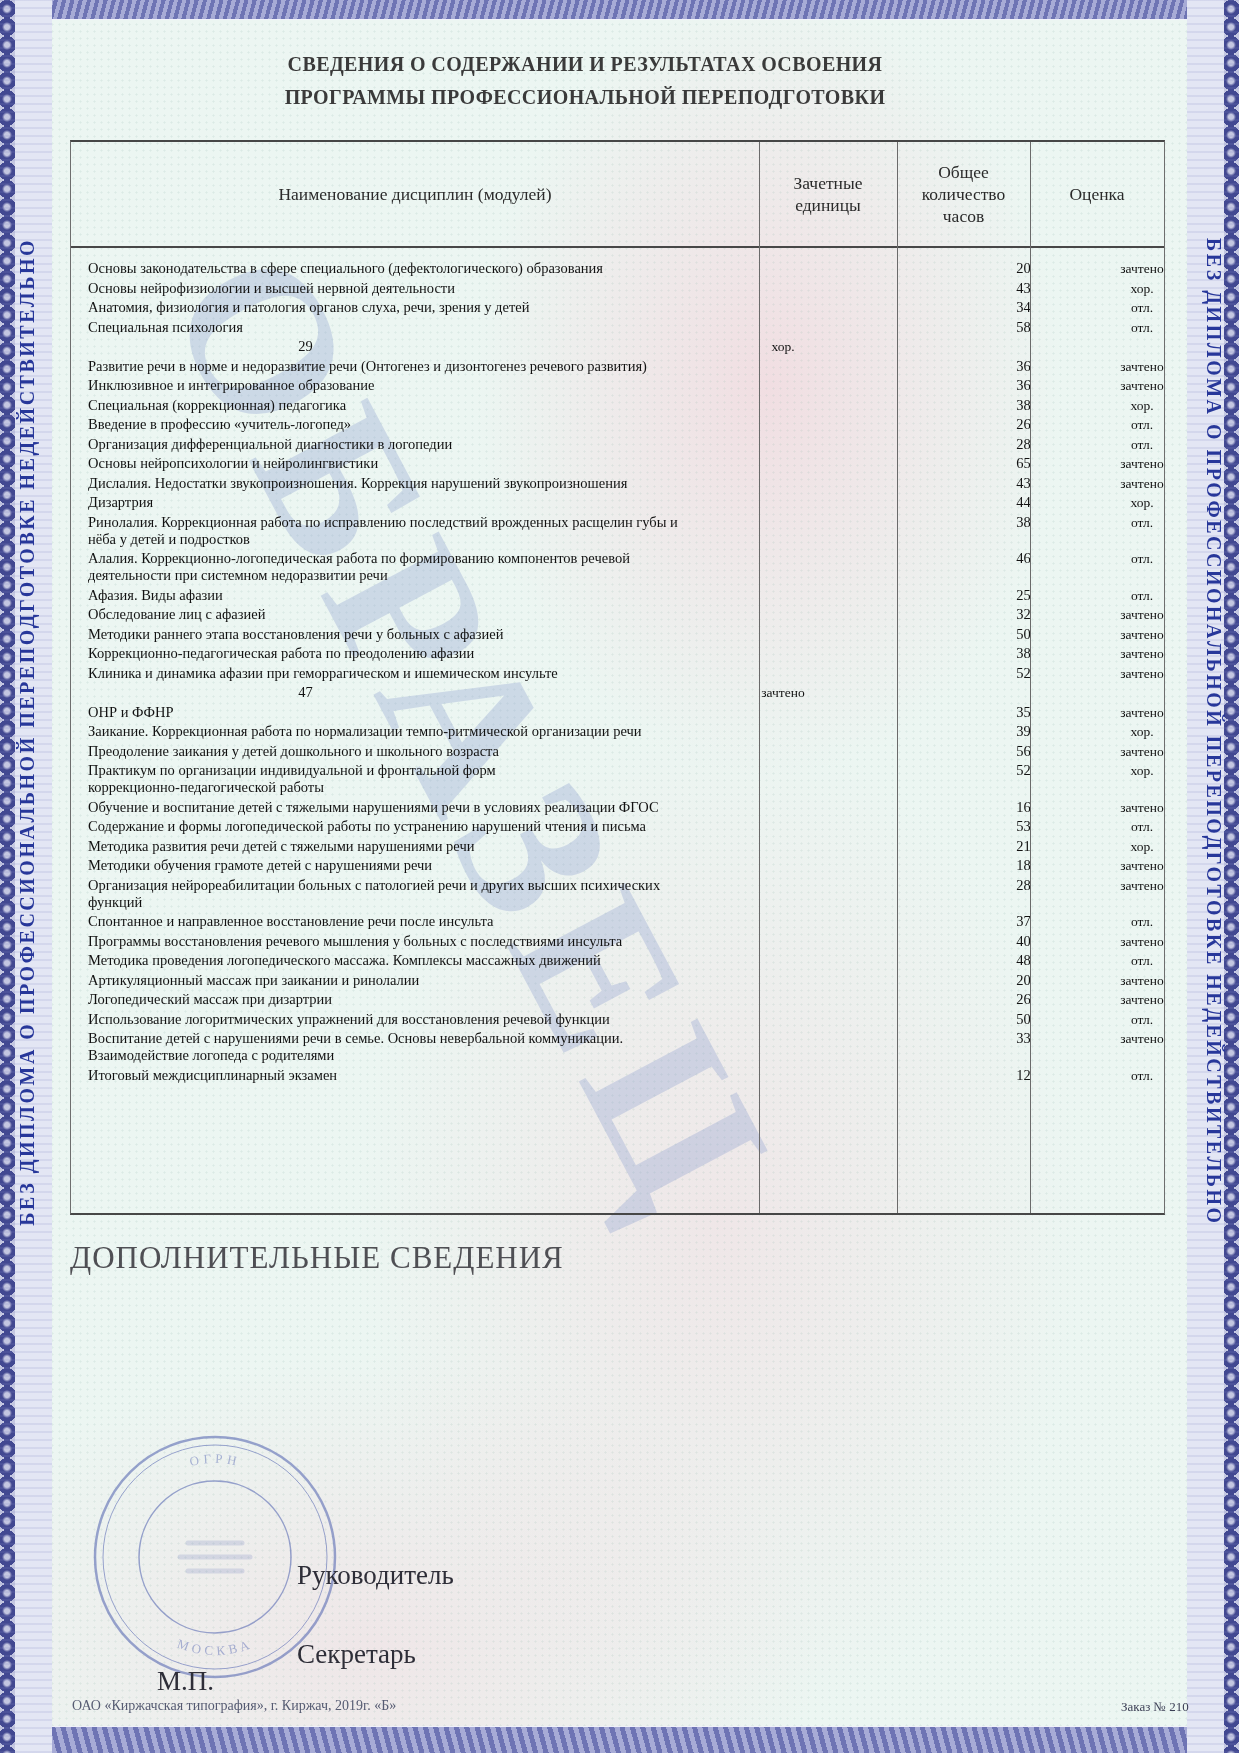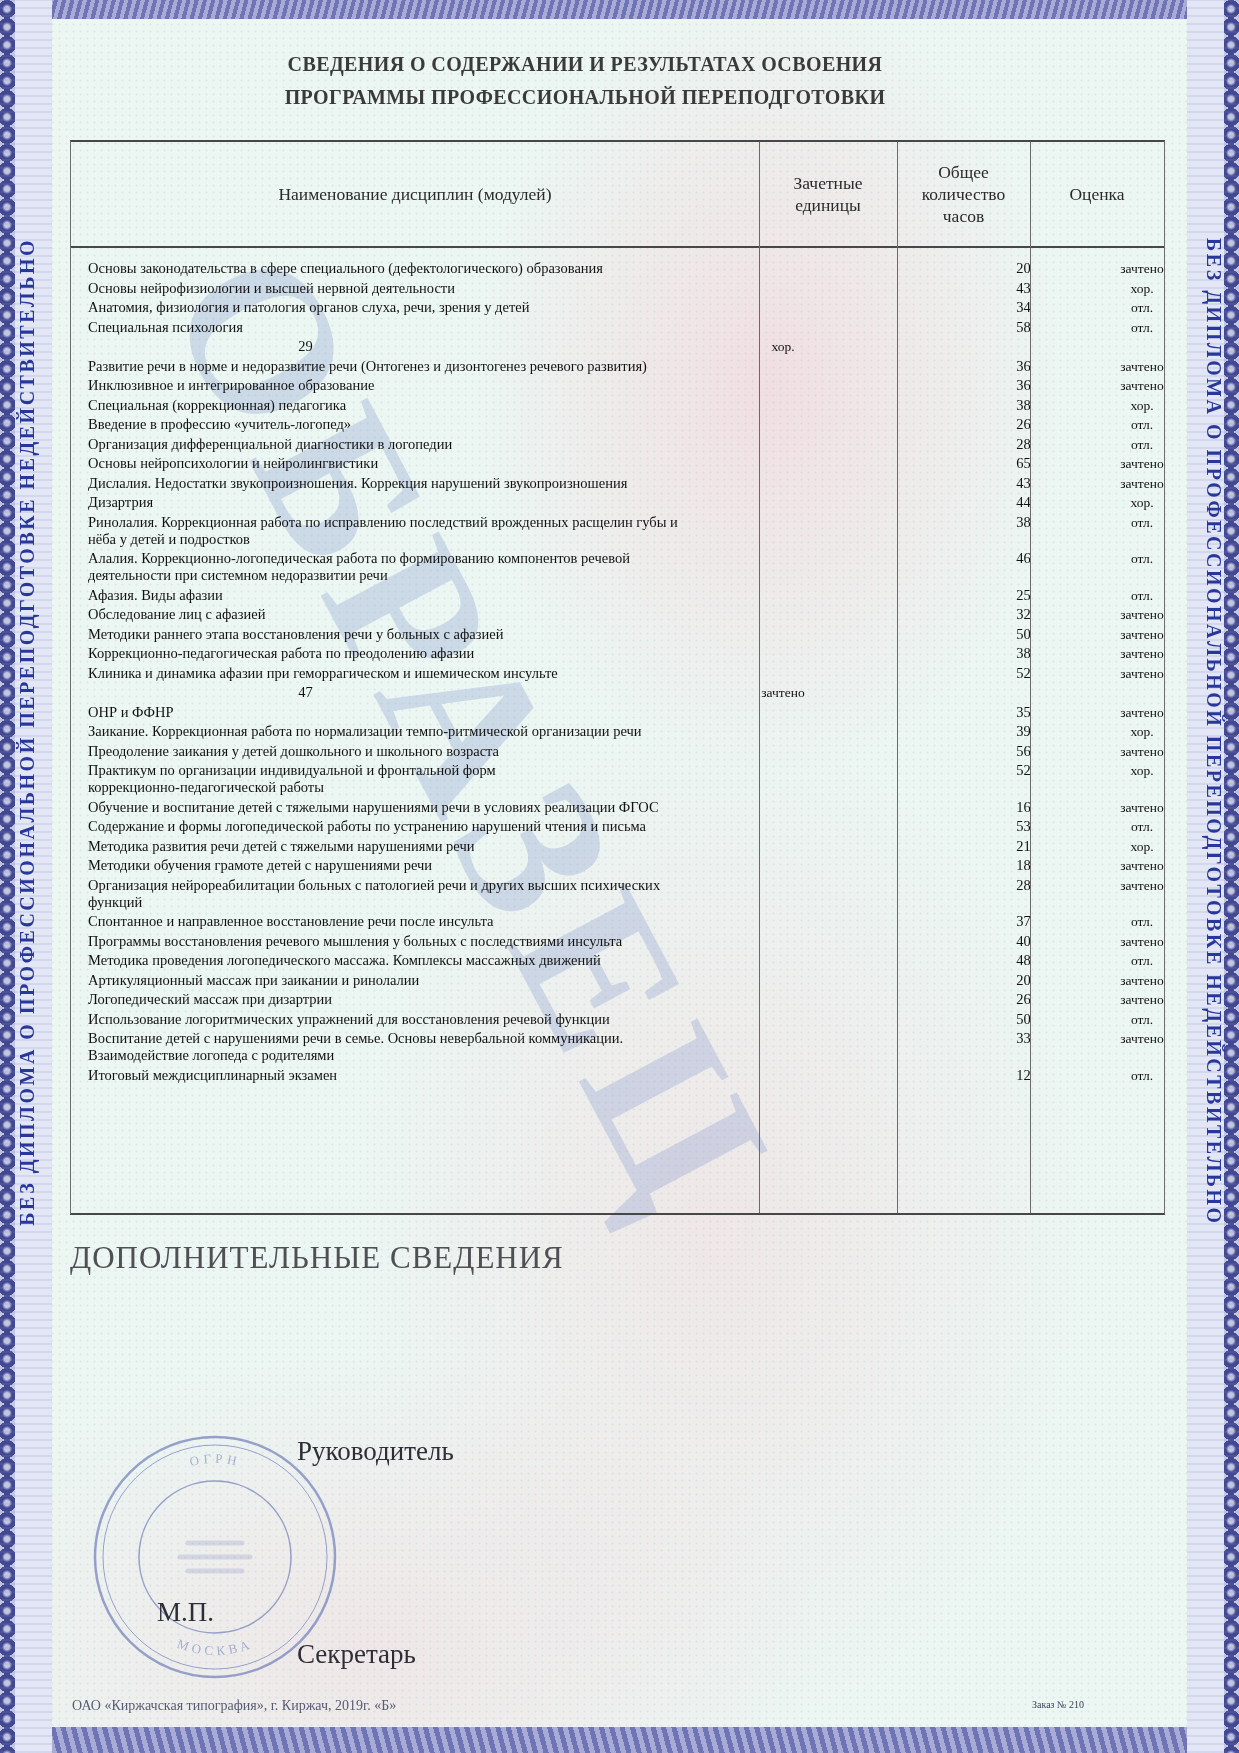--- a/index.html
+++ b/index.html
@@ -62,26 +62,26 @@
   .trow{display:flex; align-items:flex-start; margin-bottom:2.5px;gap:30px;}
   .c{font-size:14.5px; line-height:17px; color:#121212; box-sizing:border-box;}
   .c.name{width:688px; padding-left:17px; padding-right:8px; white-space:pre-wrap;}
   .c.credits{width:138px;}
   .c.hours{width:133px; text-align:center;}
   .c.grade{flex:1; text-align:center; font-size:13.5px;}
   
   .add-heading{position:absolute; left:70px; top:1240px; z-index:2;
     font-size:31px; letter-spacing:1px; color:#4f4f54; font-weight:normal;}
   .sig{position:absolute; z-index:3; font-size:27px; color:#2e2e38;}
-  .sig.head{left:297px; top:1436px;}
-  .sig.mp{left:157px; top:1597px;}
+  .sig.head{left:297px; top:1560px;}
+  .sig.mp{left:157px; top:1666px;}
   .sig.secretary{left:297px; top:1639px;}
   .stamp{position:absolute; left:88px; top:1430px; z-index:2; opacity:0.6;}
   .footer-left{position:absolute; left:72px; top:1698px; z-index:4; font-size:14px; color:#565b72;text-align:center;}
-  .footer-right{position:absolute; left:1032px; top:1699px; z-index:4; font-size:10px; color:#3c3f55;}
+  .footer-right{position:absolute; left:1121px; top:1699px; z-index:4; font-size:13px; color:#3c3f55;}
 </style>
 </head>
 <body>
 
 <div class="page">
 
   <div class="band top"></div>
   <div class="band bottom"></div>
   <div class="sideband left">
       <div class="chain"></div>

